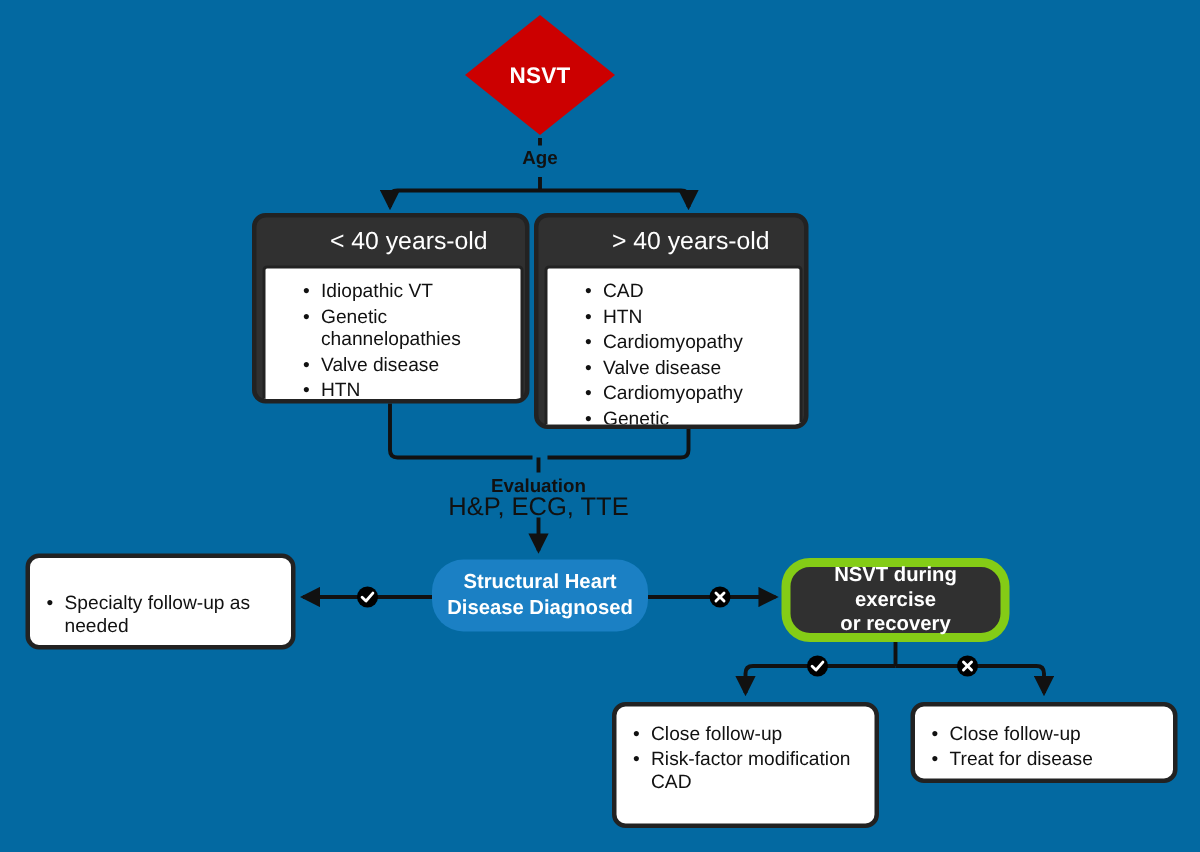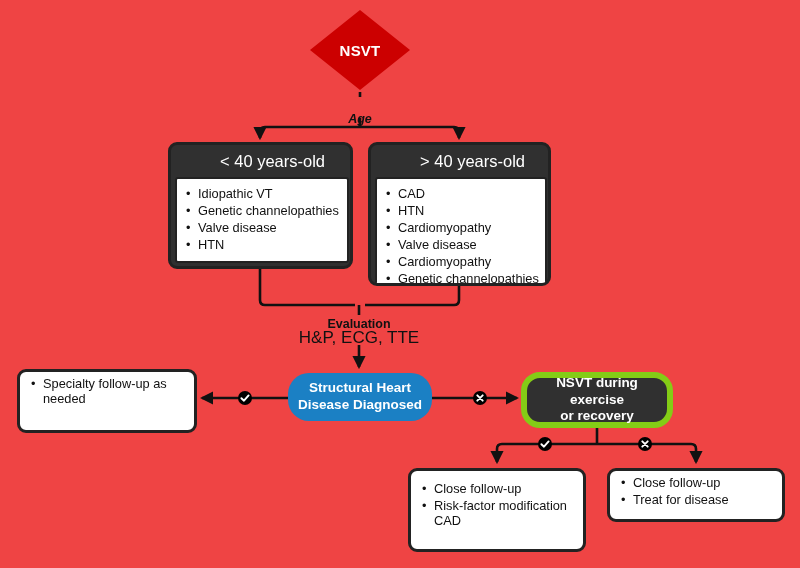--- a/index.html
+++ b/index.html
@@ -7,21 +7,21 @@
     padding: 0;
     background: #ffffff;
   }
   body {
     font-family: "Liberation Sans", sans-serif;
   }
   #canvas {
     position: relative;
     width: 800px;
     height: 568px;
-    background: #ef4444;
+    background: #0369a1;
     overflow: hidden;
   }
   #edges {
     position: absolute;
     left: 0;
     top: 0;
     width: 800px;
     height: 568px;
   }
 
@@ -64,33 +64,33 @@
     padding: 7px 0 7px 13px;
     line-height: 1.1;
     white-space: nowrap;
     margin-left: 36px;
   }
   .hdr-box .body-panel {
     background: #ffffff;
     border: 2px solid #222222;
     border-radius: 3px;
     margin: 0 1px 4px 4px;
-    padding: 7px 6px 7px 8px;
+    padding: 7px 6px 7px 24px;
     box-sizing: border-box;
   }
 
   
   .plain-box {
     position: absolute;
     box-sizing: border-box;
     background: #ffffff;
     border: 3px solid #222222;
     border-radius: 9px;
     display: flex;
-    align-items: flex-start;
+    align-items: flex-end;
   }
   .plain-box .inner {
     padding: 4px 8px 4px 10px;
     width: 100%;
     box-sizing: border-box;
   }
 
   
   .solid-box {
     position: absolute;
@@ -201,38 +201,38 @@
     </g>
   </svg>
 
   <div class="diamond-wrap" style="left:308px; top:8px; width:104px; height:84px;">
     <svg class="diamond-shape" viewBox="0 0 104 84" xmlns="http://www.w3.org/2000/svg">
       <path d="M 52 2 L 102 42 L 52 82 L 2 42 Z" fill="#CC0000"></path>
     </svg>
     <div class="diamond-label">NSVT</div>
   </div>
 
-  <div class="edge-label" style="left:330px; top:112px; width:60px;font-style:italic;">
+  <div class="edge-label" style="left:330px; top:98px; width:60px;">
     <span class="l1">Age</span>
   </div>
 
   <div class="hdr-box" style="left:168px; top:142px; width:185px; height:127px;">
     <div class="hdr-title">&lt; 40 years-old</div>
     <div class="body-panel">
       <ul class="bl">
         <li>Idiopathic VT</li>
         <li>Genetic channelopathies</li>
         <li>Valve disease</li>
         <li>HTN</li>
 
       </ul>
     </div>
   </div>
 
-  <div class="hdr-box" style="left:368px; top:142px; width:183px; height:144px;">
+  <div class="hdr-box" style="left:356px; top:142px; width:183px; height:144px;">
     <div class="hdr-title">&gt; 40 years-old</div>
     <div class="body-panel">
       <ul class="bl">
         <li>CAD</li>
         <li>HTN</li>
         <li>Cardiomyopathy</li>
         <li>Valve disease</li>
         <li>Cardiomyopathy</li>
         <li>Genetic channelopathies</li>
       </ul>

